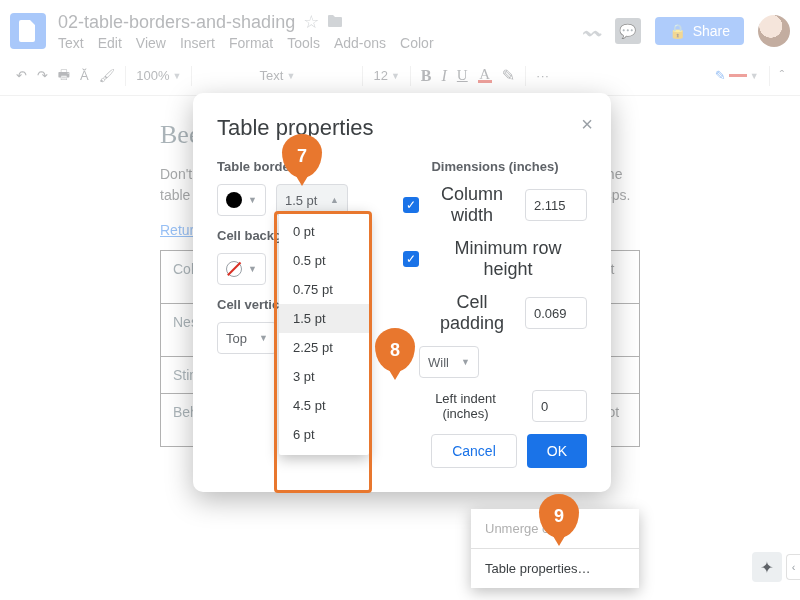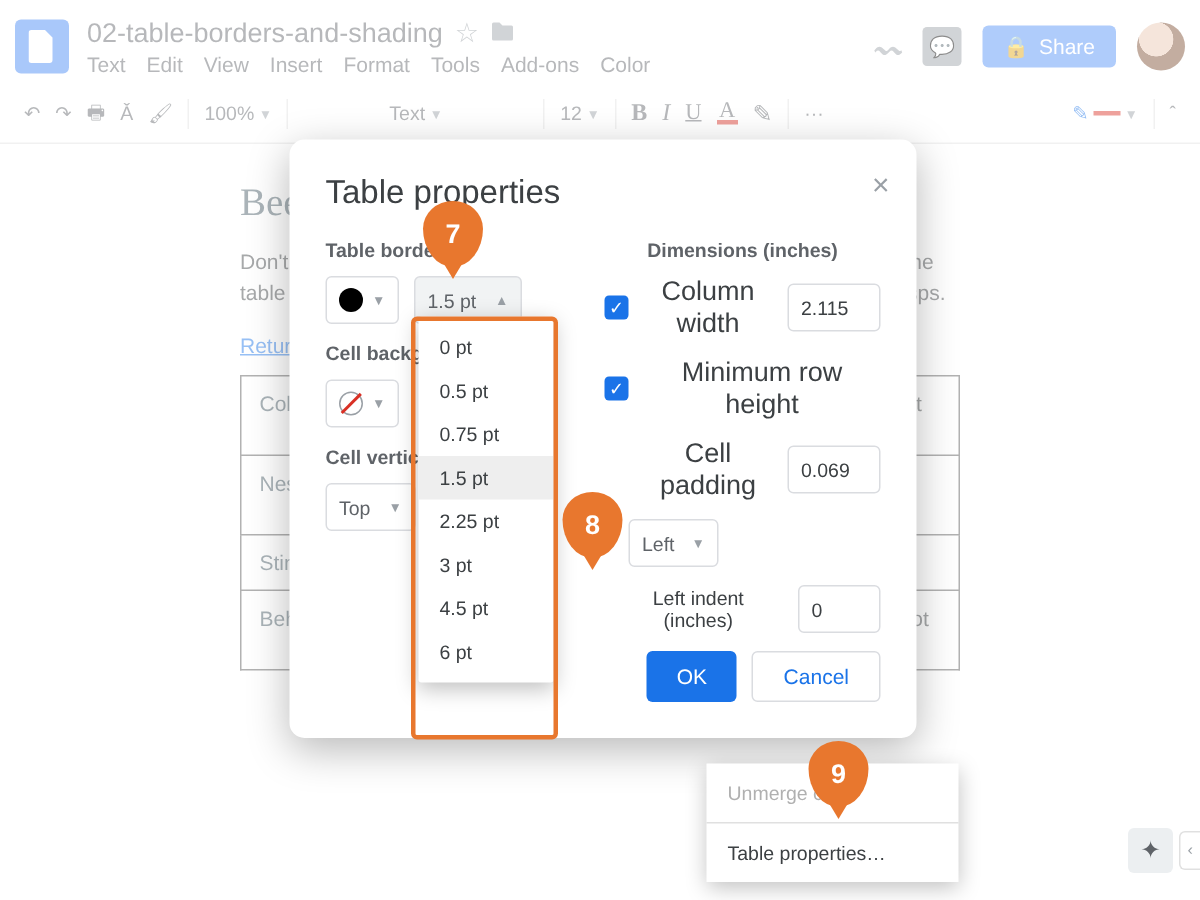--- a/index.html
+++ b/index.html
@@ -248,32 +248,32 @@
         <span class="chk">✓</span>
         <span class="rlabel">Minimum row height</span>
       </div>
       <div class="row">
         <span style="width:16px"></span>
         <span class="rlabel">Cell padding</span>
         <span class="txtin">0.069</span>
       </div>
       <div class="row" style="margin-left:16px">
         <div class="drop" style="width:60px;justify-content:space-between">
-            <span>Left</span>
+            <span>Will</span>
             <span class="caret">▼</span>
           </div>
       </div>
       <div class="row" style="margin-left:16px">
         <span class="rlabel2">Left indent (inches)</span>
         <span style="flex:1"></span>
         <span class="txtin">0</span>
       </div>
       <div class="btn-row">
+        <div class="btn btn-cancel">Cancel</div>
         <div class="btn btn-ok">OK</div>
-        <div class="btn btn-cancel">Cancel</div>
       </div>
     </div>
   </div>
 </div>
 
 <div class="menu-list">
   <div class="mi">0 pt</div>
   <div class="mi">0.5 pt</div>
   <div class="mi">0.75 pt</div>
   <div class="mi sel">1.5 pt</div>

